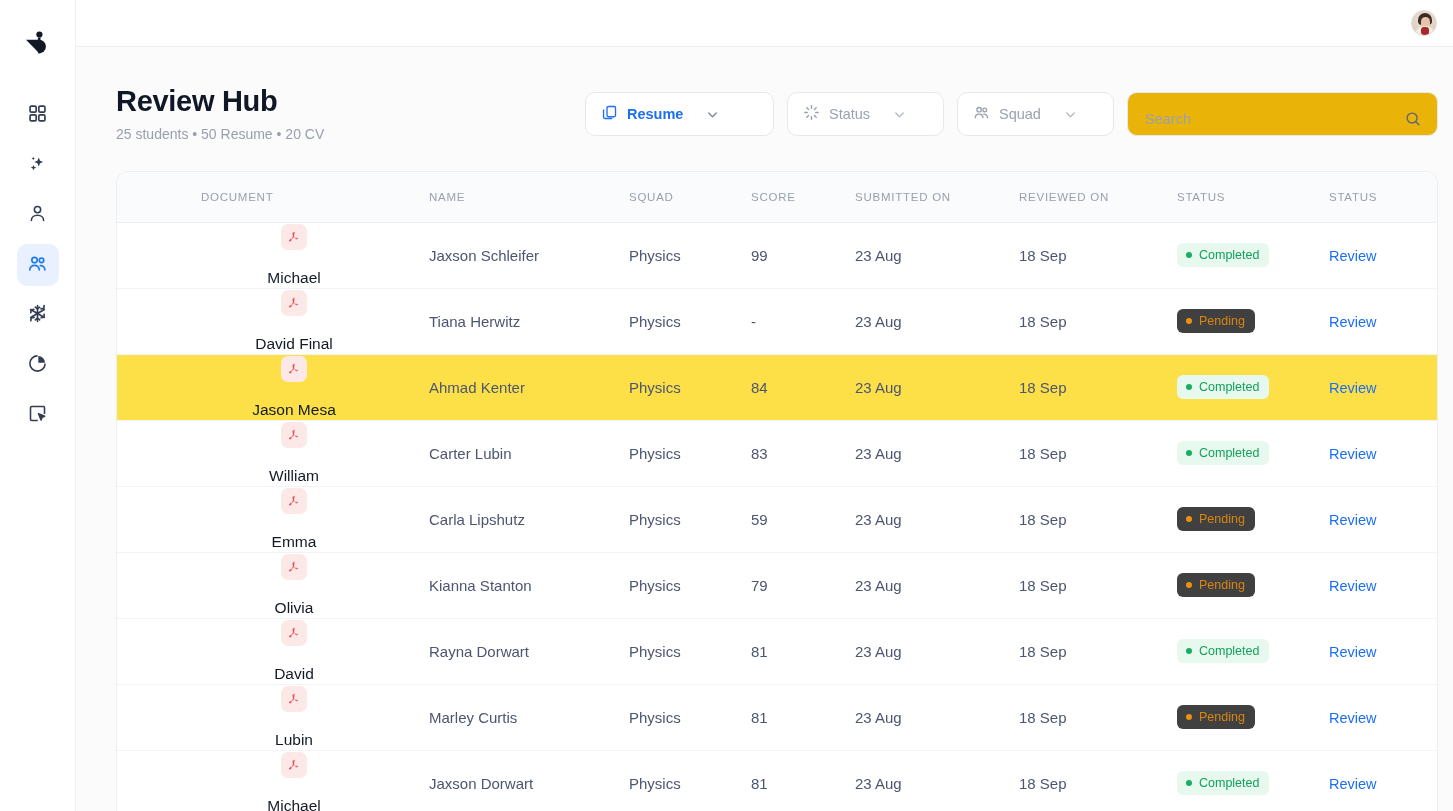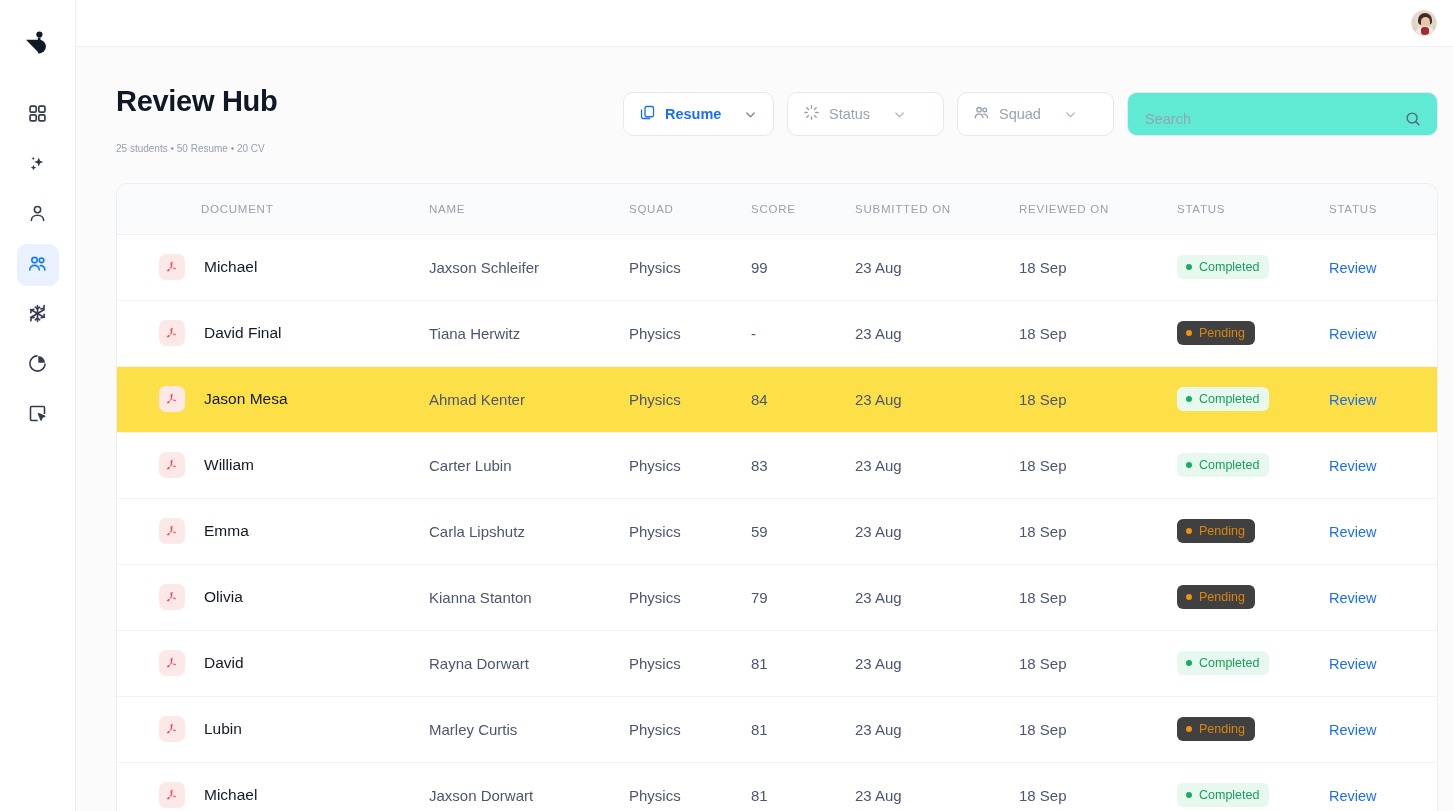--- a/index.html
+++ b/index.html
@@ -68,42 +68,42 @@
 
   .page-head {
     display: flex; align-items: flex-start; justify-content: space-between;
     padding-top: 38px; padding-right: 0px;
   }
   .page-title {
     font-size: 29px; font-weight: bold; color: #101828;
     letter-spacing: -0.3px; line-height: 32px;
   }
   .page-sub {
-    margin-top: 26px; font-size: 10px; color: #98a0ae; font-weight: normal;
+    margin-top: 9px; font-size: 14px; color: #98a0ae; font-weight: normal;
   }
 
   .filters { display: flex; align-items: center; gap: 13px; padding-top: 7px; }
 
   .chip {
     height: 44px; border: 1px solid #e5e8ed; border-radius: 10px;
     background: #ffffff; display: flex; align-items: center;
     padding: 0 13px 0 15px; gap: 9px;
     font-size: 14.5px; color: #9aa2b0;
   }
   .chip.active { color: #1b6ff2; font-weight: bold; }
   .chip .chip-label { white-space: nowrap; }
   .chip .caret { margin-left: 13px; color: #b3bac5; display: flex; }
   .chip.active .caret { color: #7a8698; }
-  .chip-resume { width: 151px; }
+  .chip-resume { width: 189px; }
   .chip-status { width: 157px; }
   .chip-squad  { width: 157px; }
 
   .searchbox {
     width: 311px; height: 44px; border: 1px solid #e5e8ed; border-radius: 10px;
-    background: #5eead4; display: flex; align-items: center; justify-content: space-between;
+    background: #eab308; display: flex; align-items: center; justify-content: space-between;
     padding: 10px 15px 0 17px;
   }
   .searchbox input {
     border: none; outline: none; background: transparent;
     font-family: "Liberation Sans", sans-serif;
     font-size: 14.5px; color: #3a4252; width: 240px;
   }
   .searchbox input::placeholder { color: #9aa2b0; }
 
   
@@ -134,21 +134,21 @@
 
   .c-doc    { width: 312px; padding-left: 42px !important; }
   .c-name   { width: 200px; }
   .c-squad  { width: 122px; }
   .c-score  { width: 104px; }
   .c-sub    { width: 164px; }
   .c-rev    { width: 158px; }
   .c-status { width: 152px; }
   .c-action { width: 110px; }
 
-  .doc-cell { display: flex; align-items: center; gap: 19px; }
+  .doc-cell { display: flex; align-items: center; gap: 19px; flex-direction: column; }
   .pdf-icon {
     width: 26px; height: 26px; border-radius: 7px;
     background: #fde8e8;
     display: flex; align-items: center; justify-content: center;
     flex: 0 0 26px;
   }
   .doc-name { font-size: 15.5px; color: #131a27; font-weight: normal; }
 
   .badge {
     display: inline-flex; align-items: center; gap: 7px;

